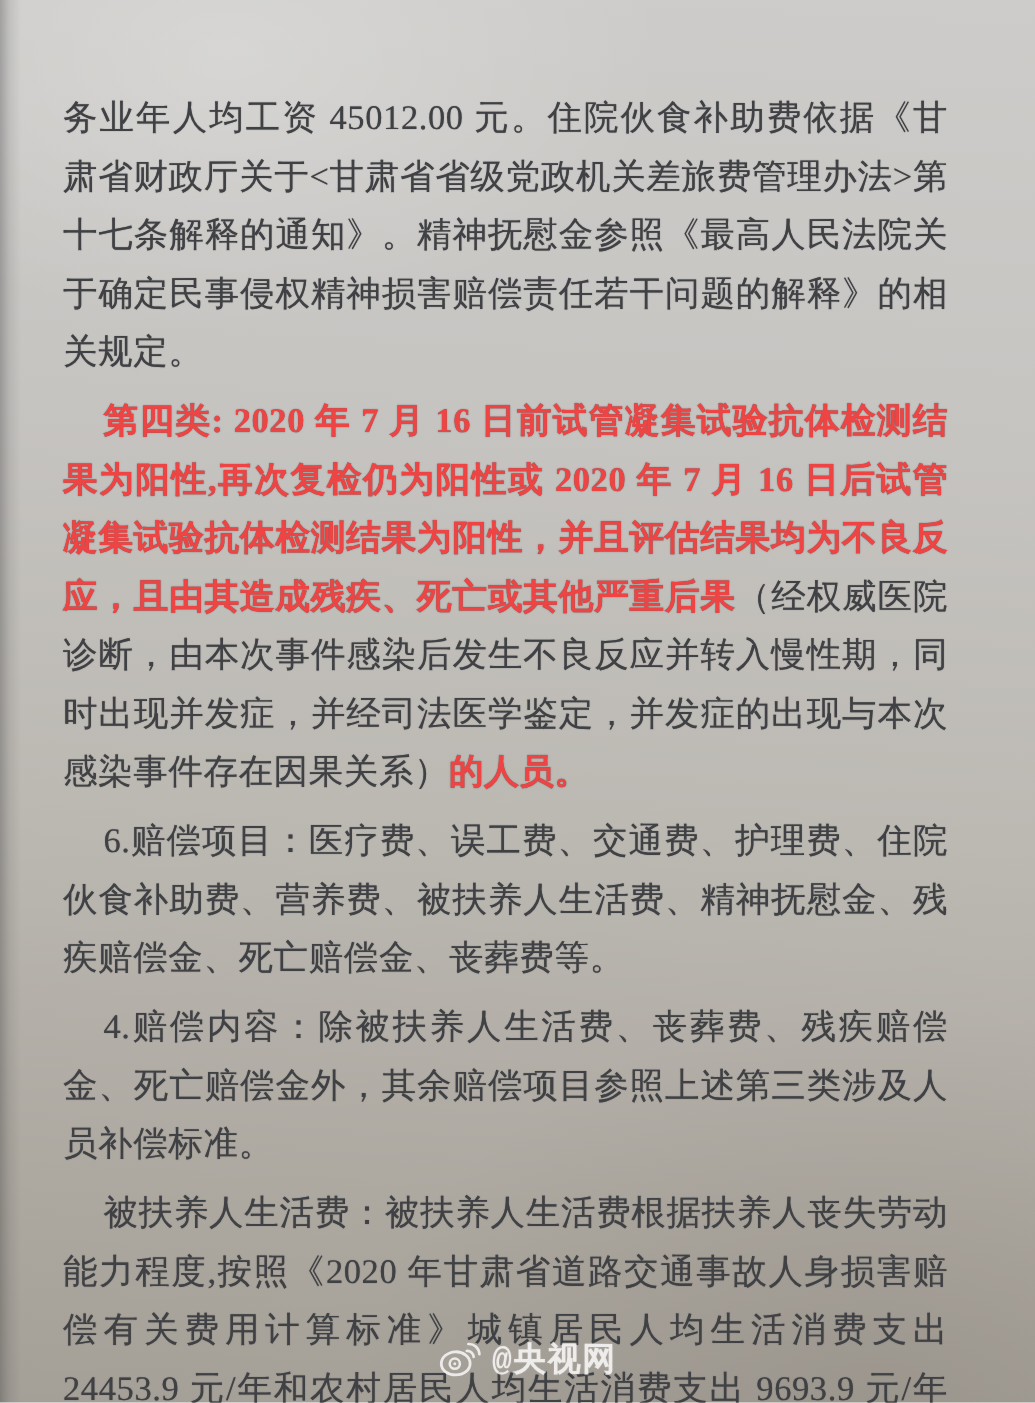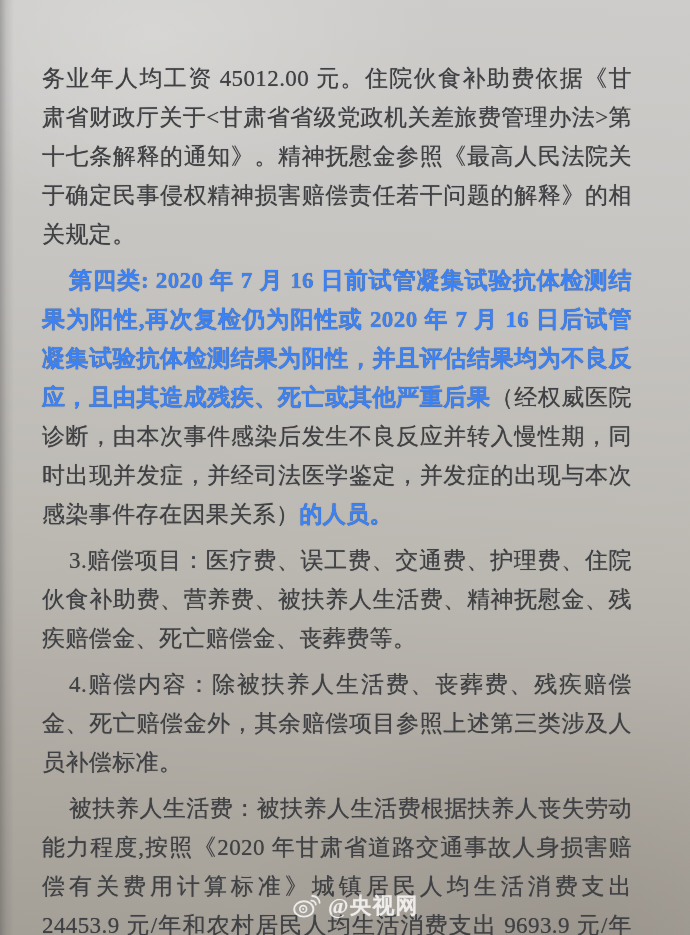--- a/index.html
+++ b/index.html
@@ -45,33 +45,33 @@
     text-align: justify;
     text-justify: inter-ideograph;
     
     text-shadow: 0 0 0.7px rgba(64,65,68,0.75);
   }
   .doc-text p.indent {
     text-indent: 27px;
   }
   .bold {
     font-weight: 700;
-    color: #3b82f6;
+    color: #ef4444;
     text-shadow: 0 0 0.8px rgba(45,46,49,0.8);
   }
 
   .watermark {
     position: absolute;
     left: 292px;
     top: 891px;
     display: flex;
     align-items: center;
     gap: 7px;
     color: rgba(255,255,255,0.72);
-    font-family: Liberation Serif, serif;
+    font-family: Liberation Mono, monospace;
     font-size: 22px;
     font-weight: 700;
     letter-spacing: 1px;
     text-shadow: 0 0 1px rgba(255,255,255,0.35);
     user-select: none;
   }
   .watermark svg {
     display: block;
     opacity: 0.78;
   }
@@ -81,21 +81,21 @@
 
 <div class="edge-shadow"></div>
 
 <div class="page">
   <div class="doc-text">
 
     <p>务业年人均工资 45012.00 元。住院伙食补助费依据《甘肃省财政厅关于&lt;甘肃省省级党政机关差旅费管理办法&gt;第十七条解释的通知》。精神抚慰金参照《最高人民法院关于确定民事侵权精神损害赔偿责任若干问题的解释》的相关规定。</p>
 
     <p class="indent"><span class="bold">第四类: 2020 年 7 月 16 日前试管凝集试验抗体检测结果为阳性,再次复检仍为阳性或 2020 年 7 月 16 日后试管凝集试验抗体检测结果为阳性，并且评估结果均为不良反应，且由其造成残疾、死亡或其他严重后果</span><span>（经权威医院诊断，由本次事件感染后发生不良反应并转入慢性期，同时出现并发症，并经司法医学鉴定，并发症的出现与本次感染事件存在因果关系）</span><span class="bold">的人员。</span></p>
 
-    <p class="indent">3.赔偿项目：医疗费、误工费、交通费、护理费、住院伙食补助费、营养费、被扶养人生活费、精神抚慰金、残疾赔偿金、死亡赔偿金、丧葬费等。</p>
+    <p class="indent">6.赔偿项目：医疗费、误工费、交通费、护理费、住院伙食补助费、营养费、被扶养人生活费、精神抚慰金、残疾赔偿金、死亡赔偿金、丧葬费等。</p>
 
     <p class="indent">4.赔偿内容：除被扶养人生活费、丧葬费、残疾赔偿金、死亡赔偿金外，其余赔偿项目参照上述第三类涉及人员补偿标准。</p>
 
     <p class="indent">被扶养人生活费：被扶养人生活费根据扶养人丧失劳动能力程度,按照《2020 年甘肃省道路交通事故人身损害赔偿有关费用计算标准》城镇居民人均生活消费支出 24453.9 元/年和农村居民人均生活消费支出 9693.9 元/年标准计算。被扶养人为未成年人的,计算至十八周岁;被扶养人无劳动能力又无其他生活来源的,计算二十年。</p>
 
   </div>
 </div>
 
 <div class="watermark">
   <span>

